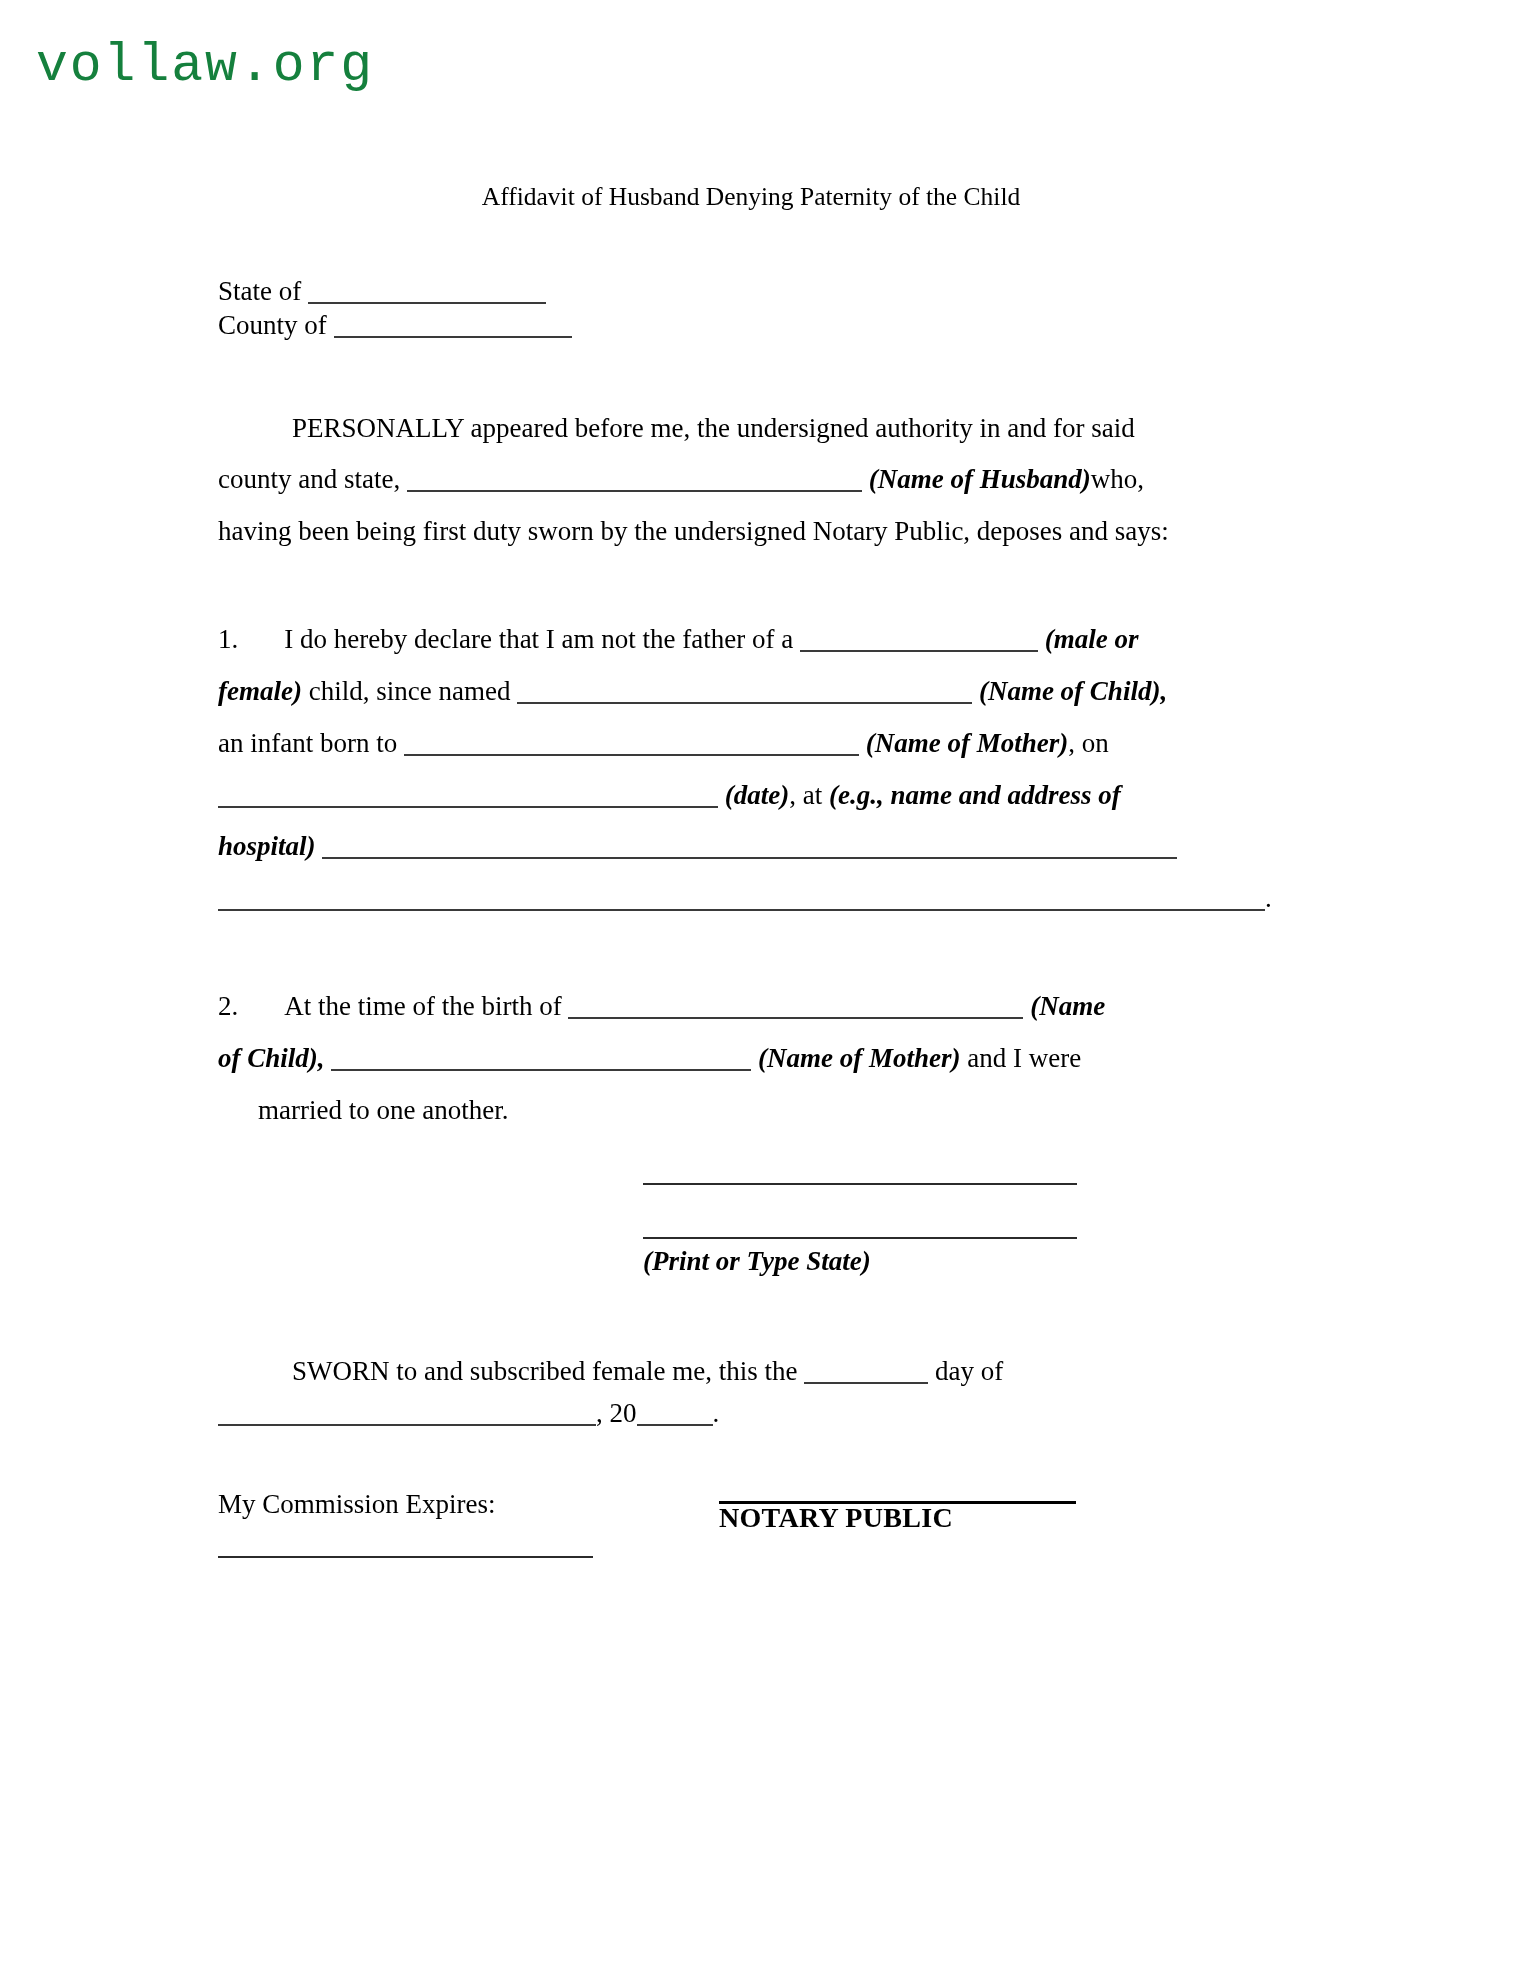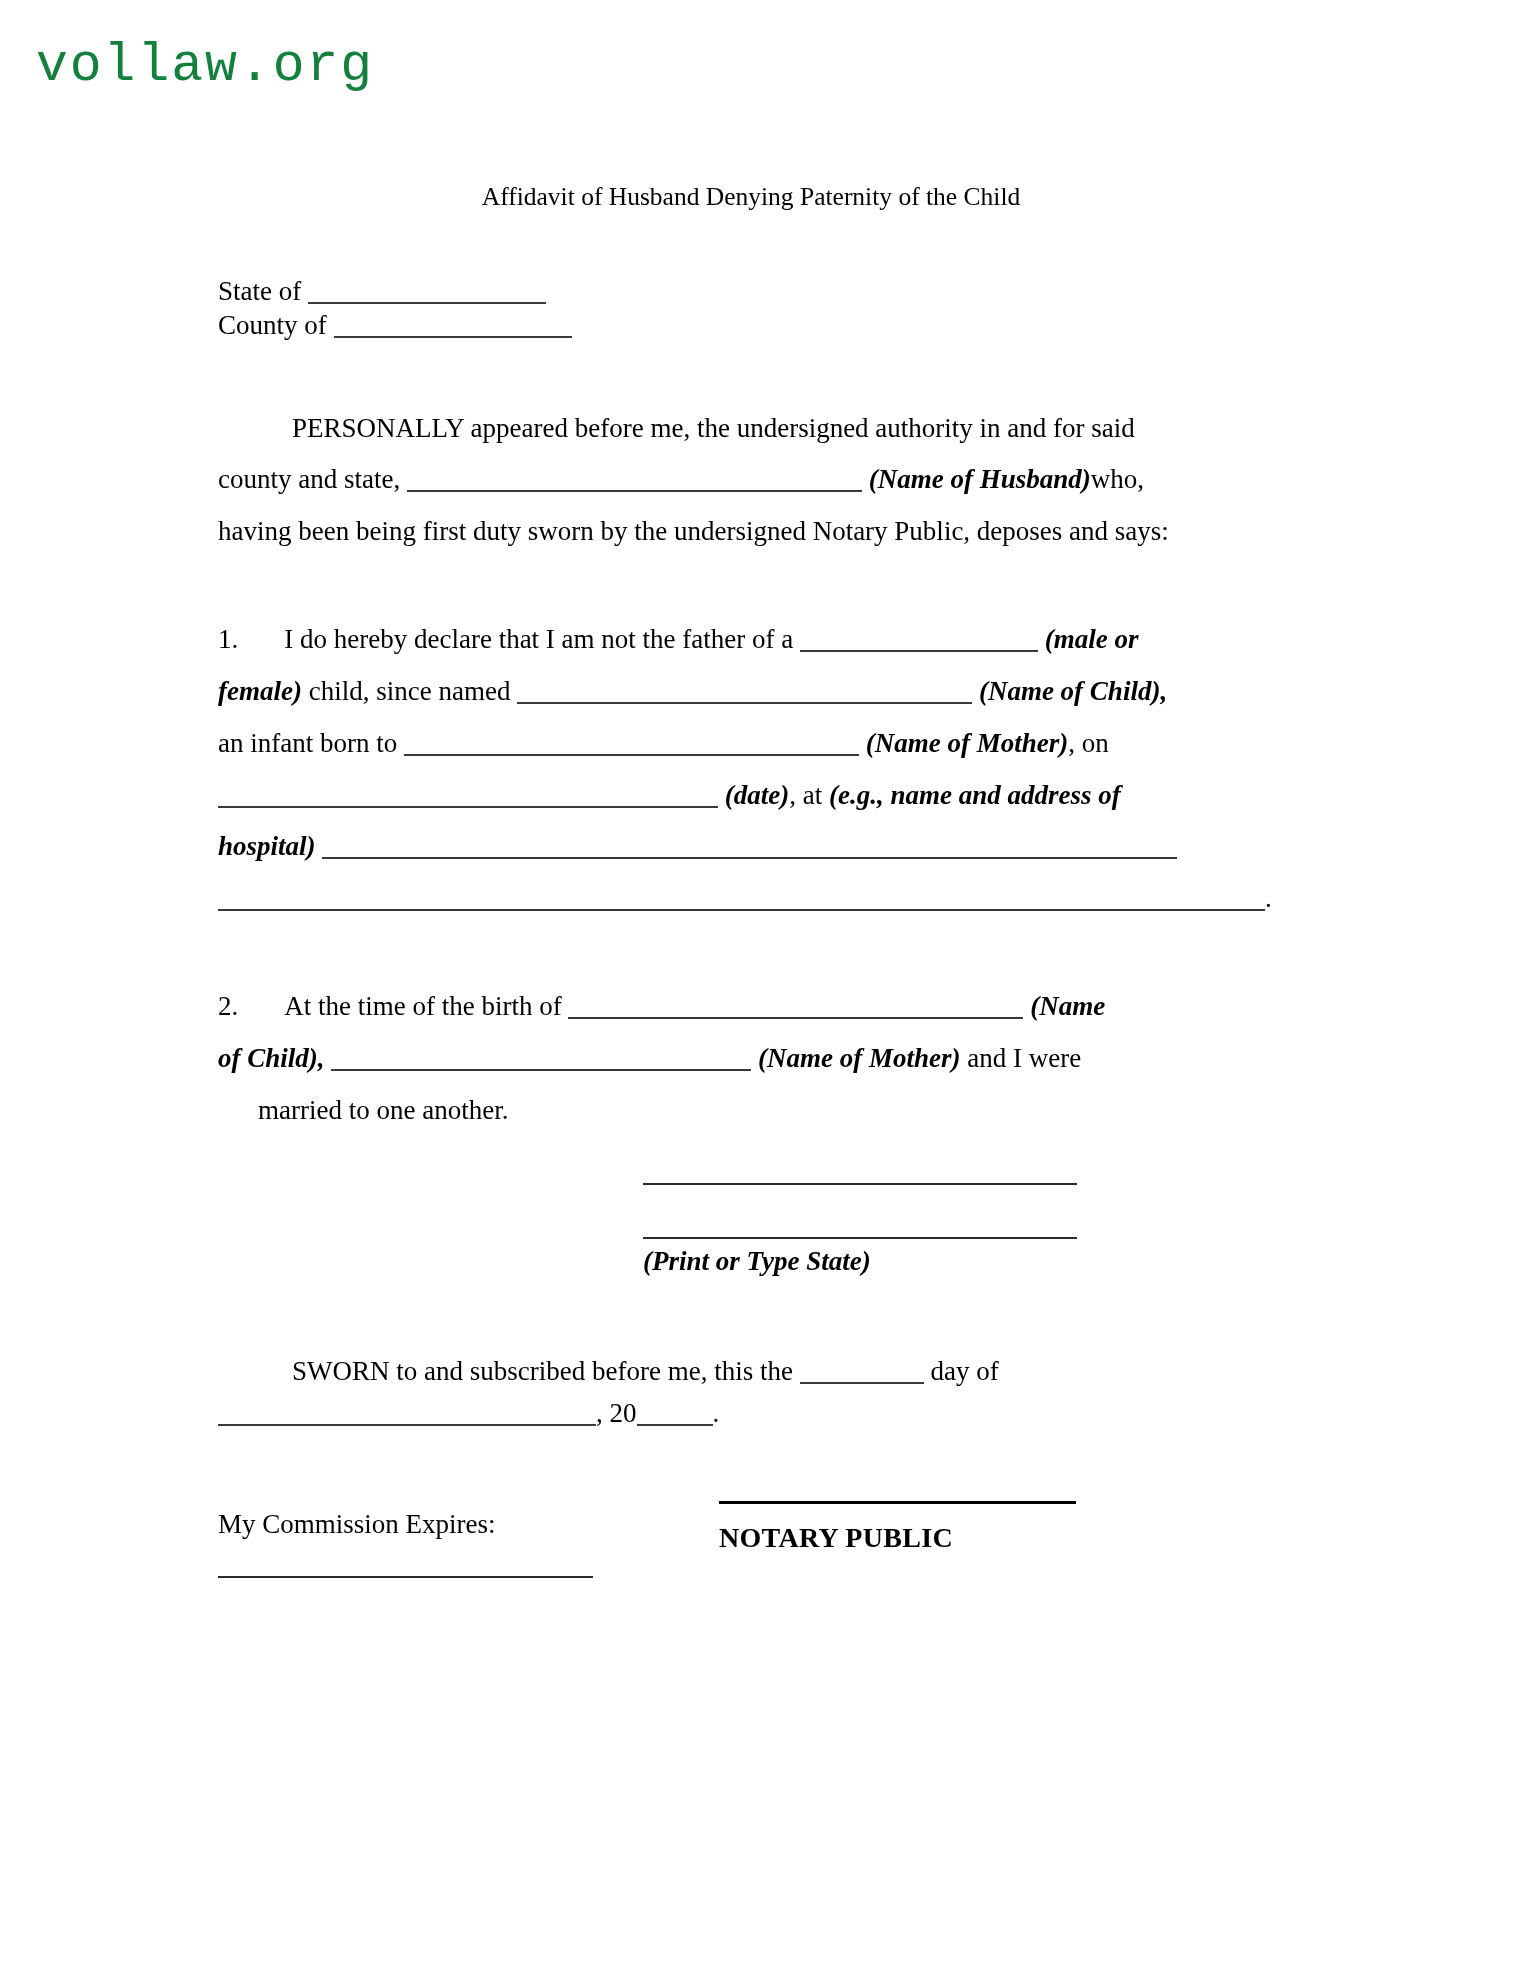--- a/index.html
+++ b/index.html
@@ -134,21 +134,21 @@
     width: 357px;
   }
   .notary-rule {
     border-bottom: 3px solid #000;
     height: 0;
     width: 357px;
   }
   .notary-label {
     font-weight: bold;
     font-size: 28px;
-    margin-top: 20px;
+    margin-top: 0;
     letter-spacing: 0.3px;
   }
 
   .commission {
     margin-top: -44px;
     font-size: 27px;
     line-height: 1.2;
   }
   .commission .c-rule {
     display: block;
@@ -222,21 +222,21 @@
 
     <div class="sig-block">
       <div class="sig-rule"></div>
       <div class="sig-gap"></div>
       <div class="sig-rule"></div>
       <div class="sig-caption">(Print or Type State)</div>
     </div>
 
     <div class="sworn">
       <div class="l1">
-        <span class="indent"></span><span>SWORN to and subscribed before me, this the</span>
+        <span class="indent"></span><span>SWORN to and subscribed female me, this the</span>
         <span class="ul w-s"></span>
         <span>day of</span>
       </div>
       <div class="l2">
         <span class="ul" style="width:378px"></span><span>, 20</span><span class="ul w-xs"></span><span>.</span>
       </div>
     </div>
 
     <div class="notary-block">
       <div class="notary-rule"></div>

